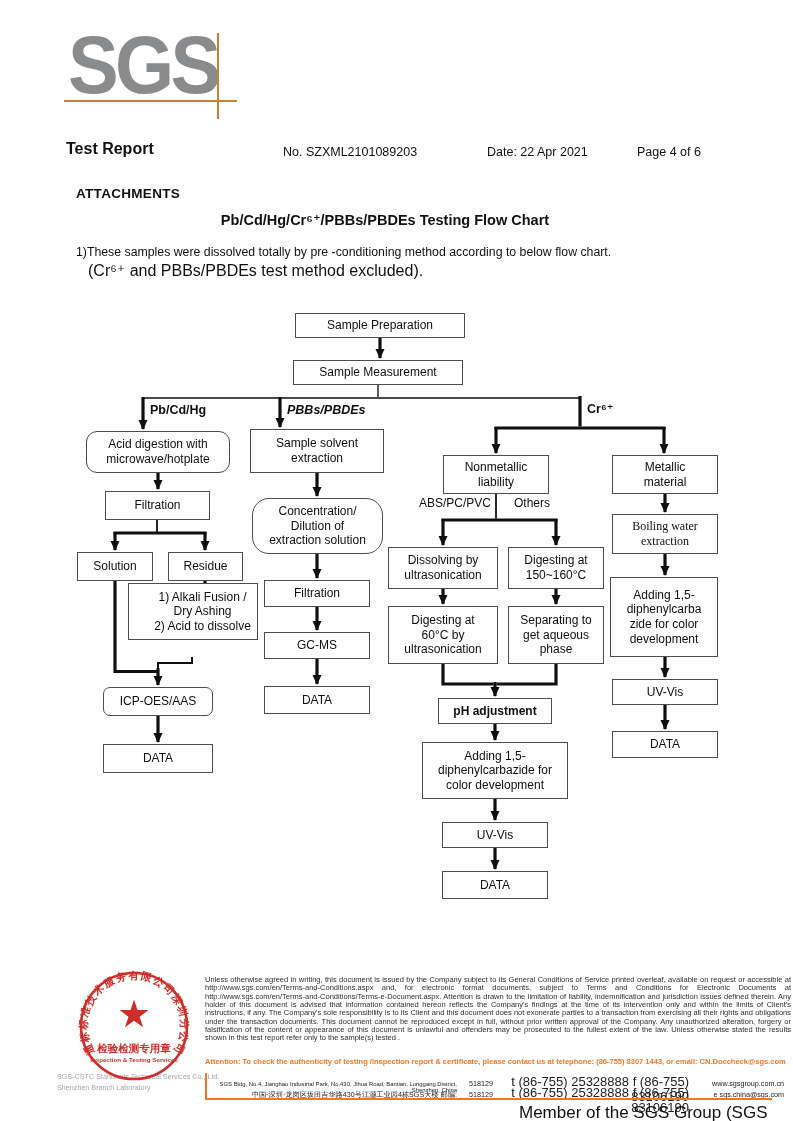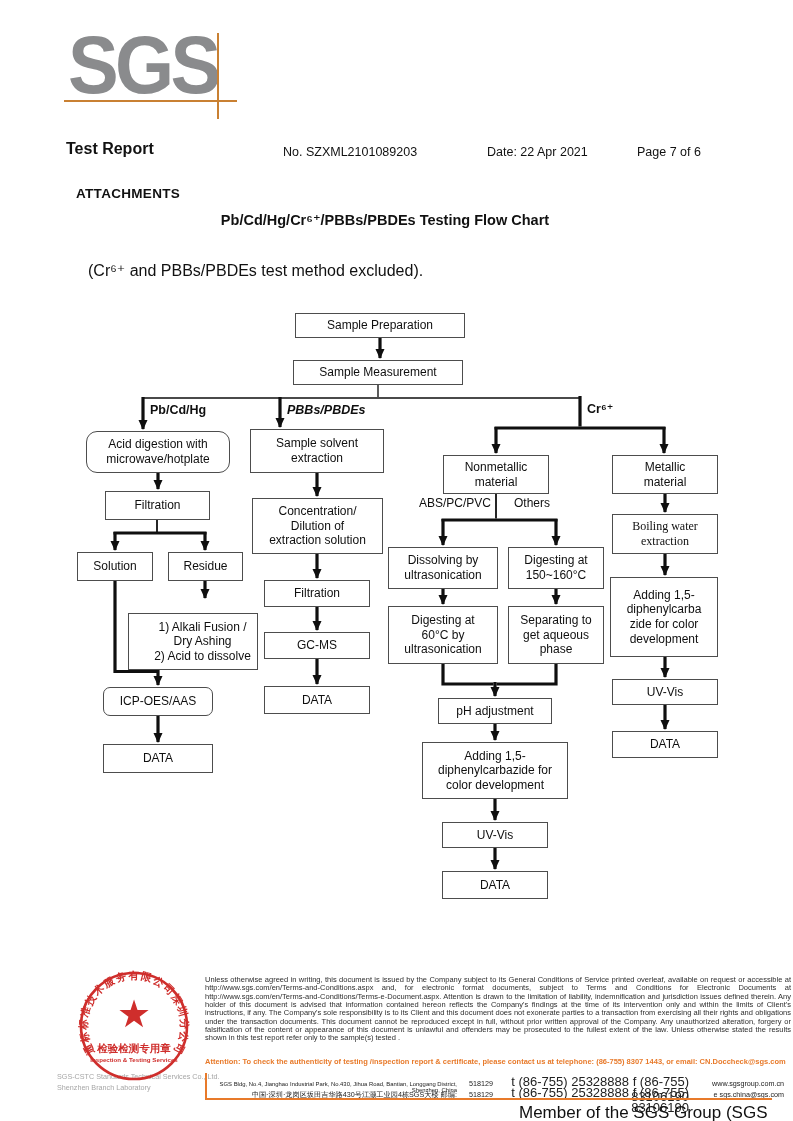--- a/index.html
+++ b/index.html
@@ -49,24 +49,25 @@
 
 <div class="page">
 
   <div class="logo-text">SGS</div>
   <div class="logo-hline"></div>
   <div class="logo-vline"></div>
 
   <div class="report-title">Test Report</div>
   <div class="hmeta" style="left:283px;">No. SZXML2101089203</div>
   <div class="hmeta" style="left:487px;">Date: 22 Apr 2021</div>
-  <div class="hmeta" style="left:637px;">Page 7 of 6</div>
+  <div class="hmeta" style="left:637px;">Page 4 of 6</div>
 
   <div class="attach">ATTACHMENTS</div>
   <div class="chart-title">Pb/Cd/Hg/Cr⁶⁺/PBBs/PBDEs Testing Flow Chart</div>
+  <div class="note1">1)These samples were dissolved totally by pre -conditioning method according to below flow chart.</div>
   <div class="note2">(Cr⁶⁺ and PBBs/PBDEs test method excluded).</div>
 
   <div id="flow">
     <svg class="wires" width="793" height="612" viewBox="0 0 793 612">
       <defs>
         <marker id="ah" markerWidth="11" markerHeight="10" refX="9" refY="4.5" orient="auto" markerUnits="userSpaceOnUse">
           <path d="M0,0 L10,4.5 L0,9 z" fill="#0f0f0f"></path>
         </marker>
       </defs>
       <g stroke="#0f0f0f" fill="none">
@@ -117,53 +118,53 @@
 
     <div class="blabel" style="left:150px;top:98px;">Pb/Cd/Hg</div>
     <div class="blabel" style="left:287px;top:98px;font-style:italic;">PBBs/PBDEs</div>
     <div class="blabel" style="left:587px;top:96px;">Cr⁶⁺</div>
 
     <div class="node" style="left:86px;top:126px;width:144px;height:42px;border-radius:11px;">Acid digestion with
 microwave/hotplate</div>
     <div class="node" style="left:250px;top:124px;width:134px;height:44px;">Sample solvent
 extraction</div>
     <div class="node" style="left:105px;top:186px;width:105px;height:29px;">Filtration</div>
-    <div class="node" style="left:252px;top:193px;width:131px;height:56px;">Concentration/
+    <div class="node" style="left:252px;top:193px;width:131px;height:56px;border-radius:17px;">Concentration/
 Dilution of
 extraction solution</div>
     <div class="node" style="left:77px;top:247px;width:76px;height:29px;">Solution</div>
     <div class="node" style="left:168px;top:247px;width:75px;height:29px;">Residue</div>
-    <div class="node" style="left:128px;top:308px;width:130px;height:57px;padding-left:19px;">1) Alkali Fusion /
+    <div class="node" style="left:128px;top:278px;width:130px;height:57px;padding-left:19px;">1) Alkali Fusion /
 Dry Ashing
 2) Acid to dissolve</div>
     <div class="node" style="left:264px;top:275px;width:106px;height:27px;">Filtration</div>
     <div class="node" style="left:264px;top:327px;width:106px;height:27px;">GC-MS</div>
     <div class="node" style="left:264px;top:381px;width:106px;height:28px;">DATA</div>
     <div class="node" style="left:103px;top:382px;width:110px;height:29px;border-radius:7px;">ICP-OES/AAS</div>
     <div class="node" style="left:103px;top:439px;width:110px;height:29px;">DATA</div>
 
     <div class="node" style="left:443px;top:150px;width:106px;height:39px;">Nonmetallic
-material</div>
+liability</div>
     <div class="node" style="left:612px;top:150px;width:106px;height:39px;">Metallic
 material</div>
 
     <div class="slabel" style="left:391px;top:191px;width:100px;text-align:right;">ABS/PC/PVC</div>
     <div class="slabel" style="left:514px;top:191px;">Others</div>
 
     <div class="node" style="left:388px;top:242px;width:110px;height:42px;">Dissolving by
 ultrasonication</div>
     <div class="node" style="left:508px;top:242px;width:96px;height:42px;">Digesting at
 150~160°C</div>
     <div class="node" style="left:388px;top:301px;width:110px;height:58px;">Digesting at
 60°C by
 ultrasonication</div>
     <div class="node" style="left:508px;top:301px;width:96px;height:58px;">Separating to
 get aqueous
 phase</div>
-    <div class="node" style="left:438px;top:393px;width:114px;height:26px;">pH adjustment</div>
+    <div class="node" style="left:438px;top:393px;width:114px;height:26px;font-weight:bold;">pH adjustment</div>
     <div class="node" style="left:422px;top:437px;width:146px;height:57px;">Adding 1,5-
 diphenylcarbazide for
 color development</div>
     <div class="node" style="left:442px;top:517px;width:106px;height:26px;">UV-Vis</div>
     <div class="node" style="left:442px;top:566px;width:106px;height:28px;">DATA</div>
 
     <div class="node" style="left:612px;top:209px;width:106px;height:40px;font-family:Liberation Serif, serif;">Boiling water
 extraction</div>
     <div class="node" style="left:610px;top:272px;width:108px;height:80px;">Adding 1,5-
 diphenylcarba

